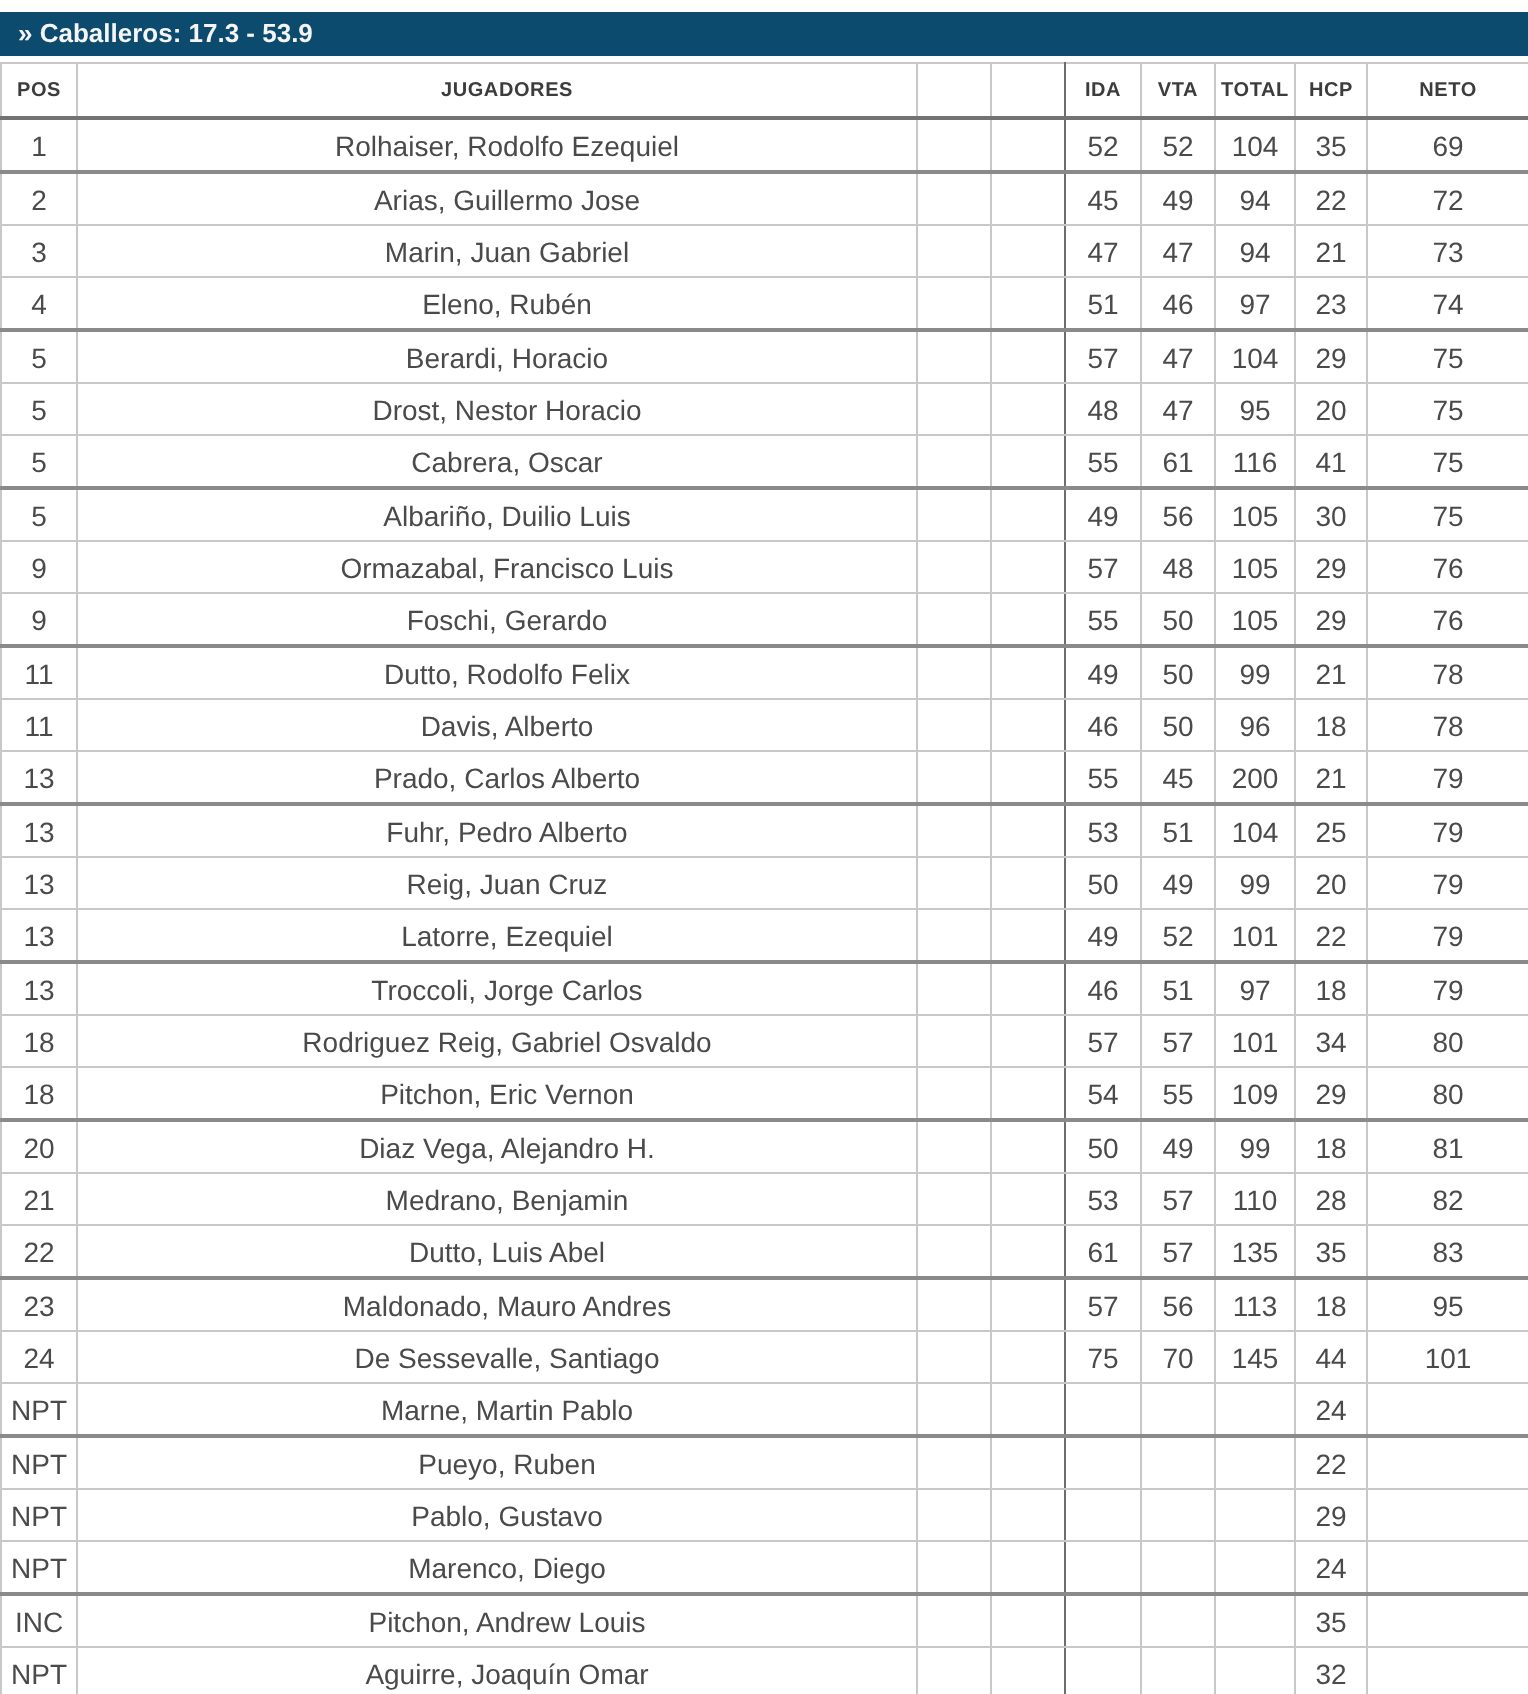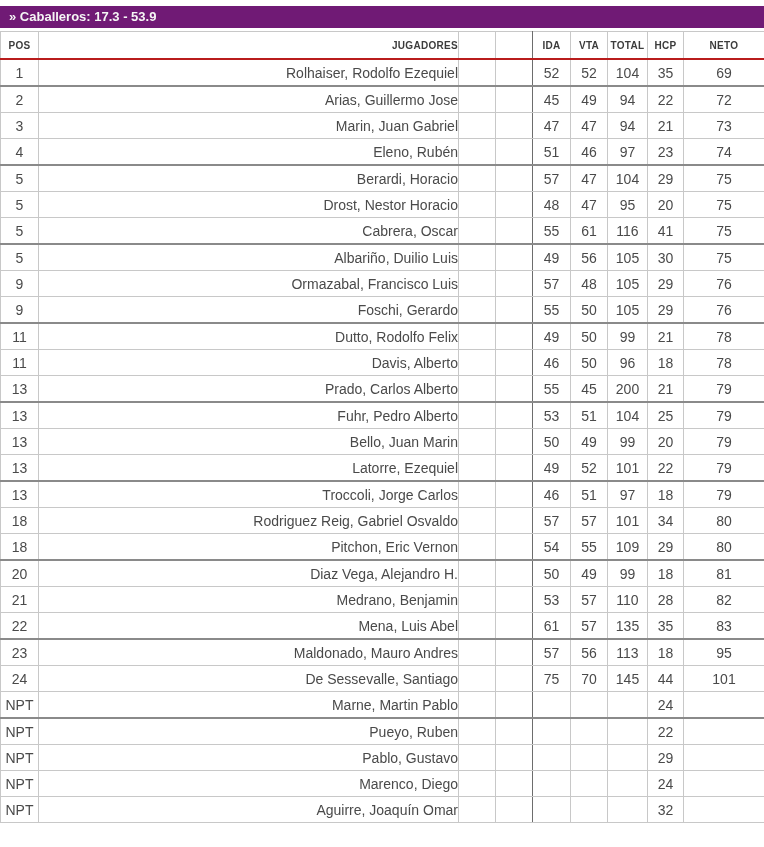--- a/index.html
+++ b/index.html
@@ -9,21 +9,21 @@
     font-family: "Liberation Sans", "DejaVu Sans", sans-serif;
   }
   .page {
     width: 764px;
     box-sizing: border-box;
   }
   .title-bar {
     margin: 6px 0 3px 0;
     height: 22px;
     line-height: 22px;
-    background: #701a75;
+    background: #0c4a6e;
     color: #f5f5f5;
     font-size: 13px;
     font-weight: bold;
     padding-left: 9px;
     box-sizing: border-box;
     cursor: pointer;
   }
   table.results {
     width: 764px;
     border-collapse: collapse;
@@ -45,35 +45,35 @@
     overflow: hidden;
     white-space: nowrap;
   }
   .results th {
     height: 26px;
     font-size: 10px;
     font-weight: bold;
     color: #3c3c3c;
     letter-spacing: 0.3px;
     text-align: center;
-    border-bottom: 2px solid #b91c1c;
+    border-bottom: 2px solid #737373;
   }
   .results th.a-left {
-    text-align: right;
+    text-align: center;
     padding-left: 10px;
   }
   .results td {
     height: 25px;
     font-size: 14px;
     color: #4a4a4a;
     text-align: center;
     vertical-align: middle;
   }
   .results td.a-left {
-    text-align: right;
+    text-align: center;
     padding-left: 10px;
   }
   
   .results th.name-divider, .results td.name-divider {
     border-right: 1px solid #6d6d6d;
   }
   
   .results tr.group-start td {
     border-top: 2px solid #8a8a8a;
   }
@@ -262,21 +262,21 @@
           <td></td>
           <td class="name-divider"></td>
           <td>53</td>
           <td>51</td>
           <td>104</td>
           <td>25</td>
           <td>79</td>
         </tr>
         <tr>
           <td>13</td>
-          <td class="a-left">Bello, Juan Marin</td>
+          <td class="a-left">Reig, Juan Cruz</td>
           <td></td>
           <td class="name-divider"></td>
           <td>50</td>
           <td>49</td>
           <td>99</td>
           <td>20</td>
           <td>79</td>
         </tr>
         <tr>
           <td>13</td>
@@ -339,21 +339,21 @@
           <td></td>
           <td class="name-divider"></td>
           <td>53</td>
           <td>57</td>
           <td>110</td>
           <td>28</td>
           <td>82</td>
         </tr>
         <tr>
           <td>22</td>
-          <td class="a-left">Mena, Luis Abel</td>
+          <td class="a-left">Dutto, Luis Abel</td>
           <td></td>
           <td class="name-divider"></td>
           <td>61</td>
           <td>57</td>
           <td>135</td>
           <td>35</td>
           <td>83</td>
         </tr>
         <tr class="group-start">
           <td>23</td>
@@ -414,20 +414,31 @@
           <td>NPT</td>
           <td class="a-left">Marenco, Diego</td>
           <td></td>
           <td class="name-divider"></td>
           <td></td>
           <td></td>
           <td></td>
           <td>24</td>
           <td></td>
         </tr>
+        <tr class="group-start">
+          <td>INC</td>
+          <td class="a-left">Pitchon, Andrew Louis</td>
+          <td></td>
+          <td class="name-divider"></td>
+          <td></td>
+          <td></td>
+          <td></td>
+          <td>35</td>
+          <td></td>
+        </tr>
         <tr>
           <td>NPT</td>
           <td class="a-left">Aguirre, Joaquín Omar</td>
           <td></td>
           <td class="name-divider"></td>
           <td></td>
           <td></td>
           <td></td>
           <td>32</td>
           <td></td>

